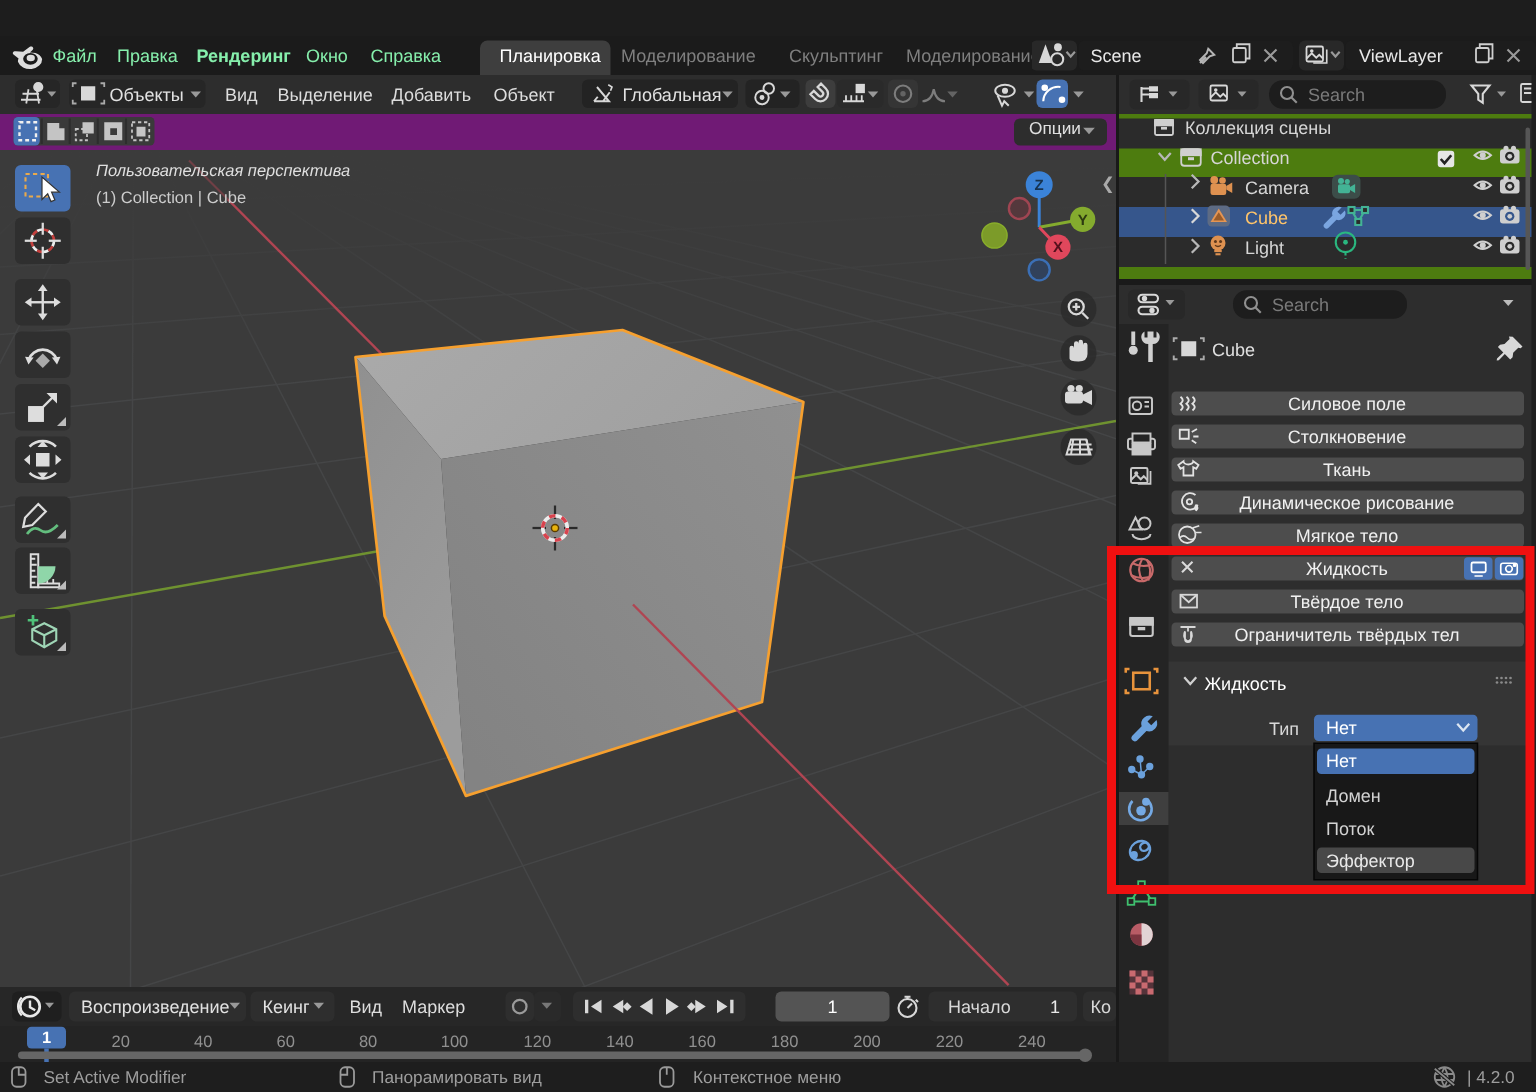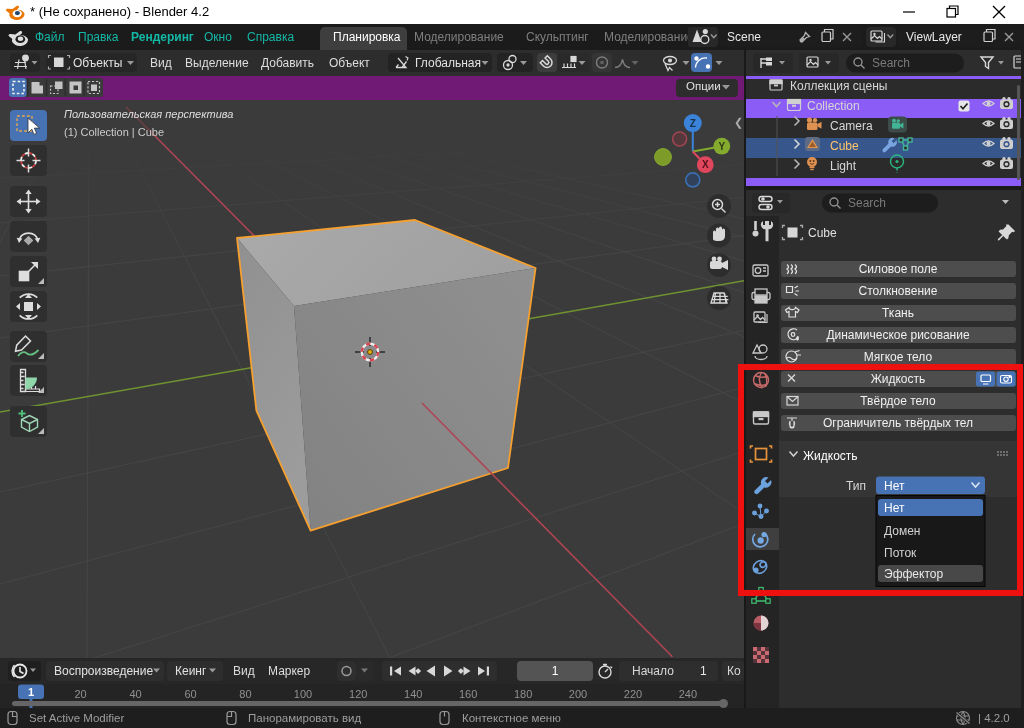--- a/index.html
+++ b/index.html
@@ -1,39 +1,25 @@
 <!DOCTYPE html>
 <html><head>
 <meta charset="utf-8">
 <style>
   html,body{margin:0;padding:0;background:#1d1d1d;}
   *{box-sizing:border-box;}
   #root{position:relative;width:1024px;height:728px;overflow:hidden;
     font-family:"Liberation Sans",sans-serif;-webkit-font-smoothing:antialiased;}
   .abs{position:absolute;}
-  .txt{color:#14b8a6;font-size:12px;white-space:nowrap;}
+  .txt{color:#86efac;font-size:12px;white-space:nowrap;}
 </style>
 </head>
 <body>
 <div id="root">
 
-<div class="abs" style="left:0;top:0;width:1024px;height:24px;background:#ffffff;">
-  <svg class="abs" style="left:6px;top:3px" width="19" height="18" viewBox="0 0 19 18">
-    <path d="M18.6 10.7 a7.8 6.3 0 0 1 -15.3 1.8 c-0.1 -0.8 0.1 -1.5 0.4 -2.1 l-3.2 -2.5 c-0.9 -0.8 -0.4 -2.2 1.4 -2.1 l4.7 0.3 4 -3 c1.6 -1 3.3 0.6 1.9 2 l-1.6 1.6 3.5 0.3 a7.8 6.3 0 0 1 4.2 3.7 z" fill="#ea7600"></path>
-    <ellipse cx="11.2" cy="10.6" rx="4.6" ry="3.7" fill="#fff"></ellipse>
-    <ellipse cx="11.4" cy="10.1" rx="2.6" ry="2.1" fill="#24476f"></ellipse>
-  </svg>
-  <div class="abs" style="left:30px;top:4px;color:#000;font-size:13px;">* (Не сохранено) - Blender 4.2</div>
-  <svg class="abs" style="left:896px;top:0" width="128" height="24" viewBox="0 0 128 24">
-    <line x1="7" y1="12" x2="19" y2="12" stroke="#000" stroke-width="1.2"></line>
-    <rect x="51" y="8.5" width="8.5" height="8.5" fill="none" stroke="#000" stroke-width="1.2"></rect>
-    <path d="M53.5 8.5 v-2.5 h8.5 v8.5 h-2.5" fill="none" stroke="#000" stroke-width="1.2"></path>
-    <path d="M97 6 l12 12 M109 6 l-12 12" stroke="#000" stroke-width="1.3"></path>
-  </svg>
-</div>
 
 <div class="abs" style="left:0;top:24px;width:1024px;height:26px;background:#1b1b1b;">
   <svg class="abs" style="left:8px;top:4px" width="21" height="19" viewBox="0 0 19 18">
     <path d="M18.6 10.7 a7.8 6.3 0 0 1 -15.3 1.8 c-0.1 -0.8 0.1 -1.5 0.4 -2.1 l-3.2 -2.5 c-0.9 -0.8 -0.4 -2.2 1.4 -2.1 l4.7 0.3 4 -3 c1.6 -1 3.3 0.6 1.9 2 l-1.6 1.6 3.5 0.3 a7.8 6.3 0 0 1 4.2 3.7 z" fill="#dedede"></path>
     <ellipse cx="11.2" cy="10.6" rx="4.6" ry="3.7" fill="#1b1b1b"></ellipse>
     <ellipse cx="11.4" cy="10.1" rx="2.6" ry="2.1" fill="#dedede"></ellipse>
   </svg>
   <div class="abs txt" style="left:35px;top:6px;">Файл</div>
   <div class="abs txt" style="left:78px;top:6px;">Правка</div>
   <div class="abs txt" style="left:131px;top:6px;font-weight:bold;">Рендеринг</div>
@@ -505,21 +491,21 @@
   <text x="462" y="14" font-size="11.5" fill="#9e9e9e" font-family="Liberation Sans">Контекстное меню</text>
   <g stroke="#8a8a8a" fill="none" stroke-width="1.2">
     <circle cx="963" cy="10" r="6.5"></circle>
     <path d="M957 8 h12 M957 12 h12 M963 3.5 q-4 6.5 0 13 M963 3.5 q4 6.5 0 13"></path>
     <line x1="956" y1="4" x2="970" y2="16" stroke="#1e1e1e" stroke-width="2.6"></line>
     <line x1="956.5" y1="4.5" x2="969.5" y2="15.5" stroke="#8a8a8a"></line>
   </g>
   <text x="978" y="14" font-size="11.5" fill="#9e9e9e" font-family="Liberation Sans">| 4.2.0</text>
 </svg>
 
-<div id="outliner" class="abs" style="left:746px;top:76px;width:278px;height:110px;background:#8b5cf6;">
+<div id="outliner" class="abs" style="left:746px;top:76px;width:278px;height:110px;background:#4d7c0f;">
   <div class="abs" style="left:0;top:3px;width:278px;height:20px;background:#2b2b2b;"></div>
   <div class="abs" style="left:0;top:42px;width:278px;height:20px;background:#2b2b2b;"></div>
   <div class="abs" style="left:0;top:62px;width:278px;height:20px;background:#36568c;"></div>
   <div class="abs" style="left:0;top:82px;width:278px;height:20px;background:#2b2b2b;"></div>
   <svg class="abs" style="left:0;top:0" width="278" height="110" viewBox="746 76 278 110">
 
     <g stroke="#d0d0d0" fill="none" stroke-width="1.2">
       <rect x="770" y="80" width="12" height="10" rx="1"></rect>
       <rect x="770" y="80" width="12" height="3.6" fill="#d0d0d0"></rect>
       <rect x="774" y="84.6" width="4" height="1.8" fill="#d0d0d0" stroke="none"></rect>

